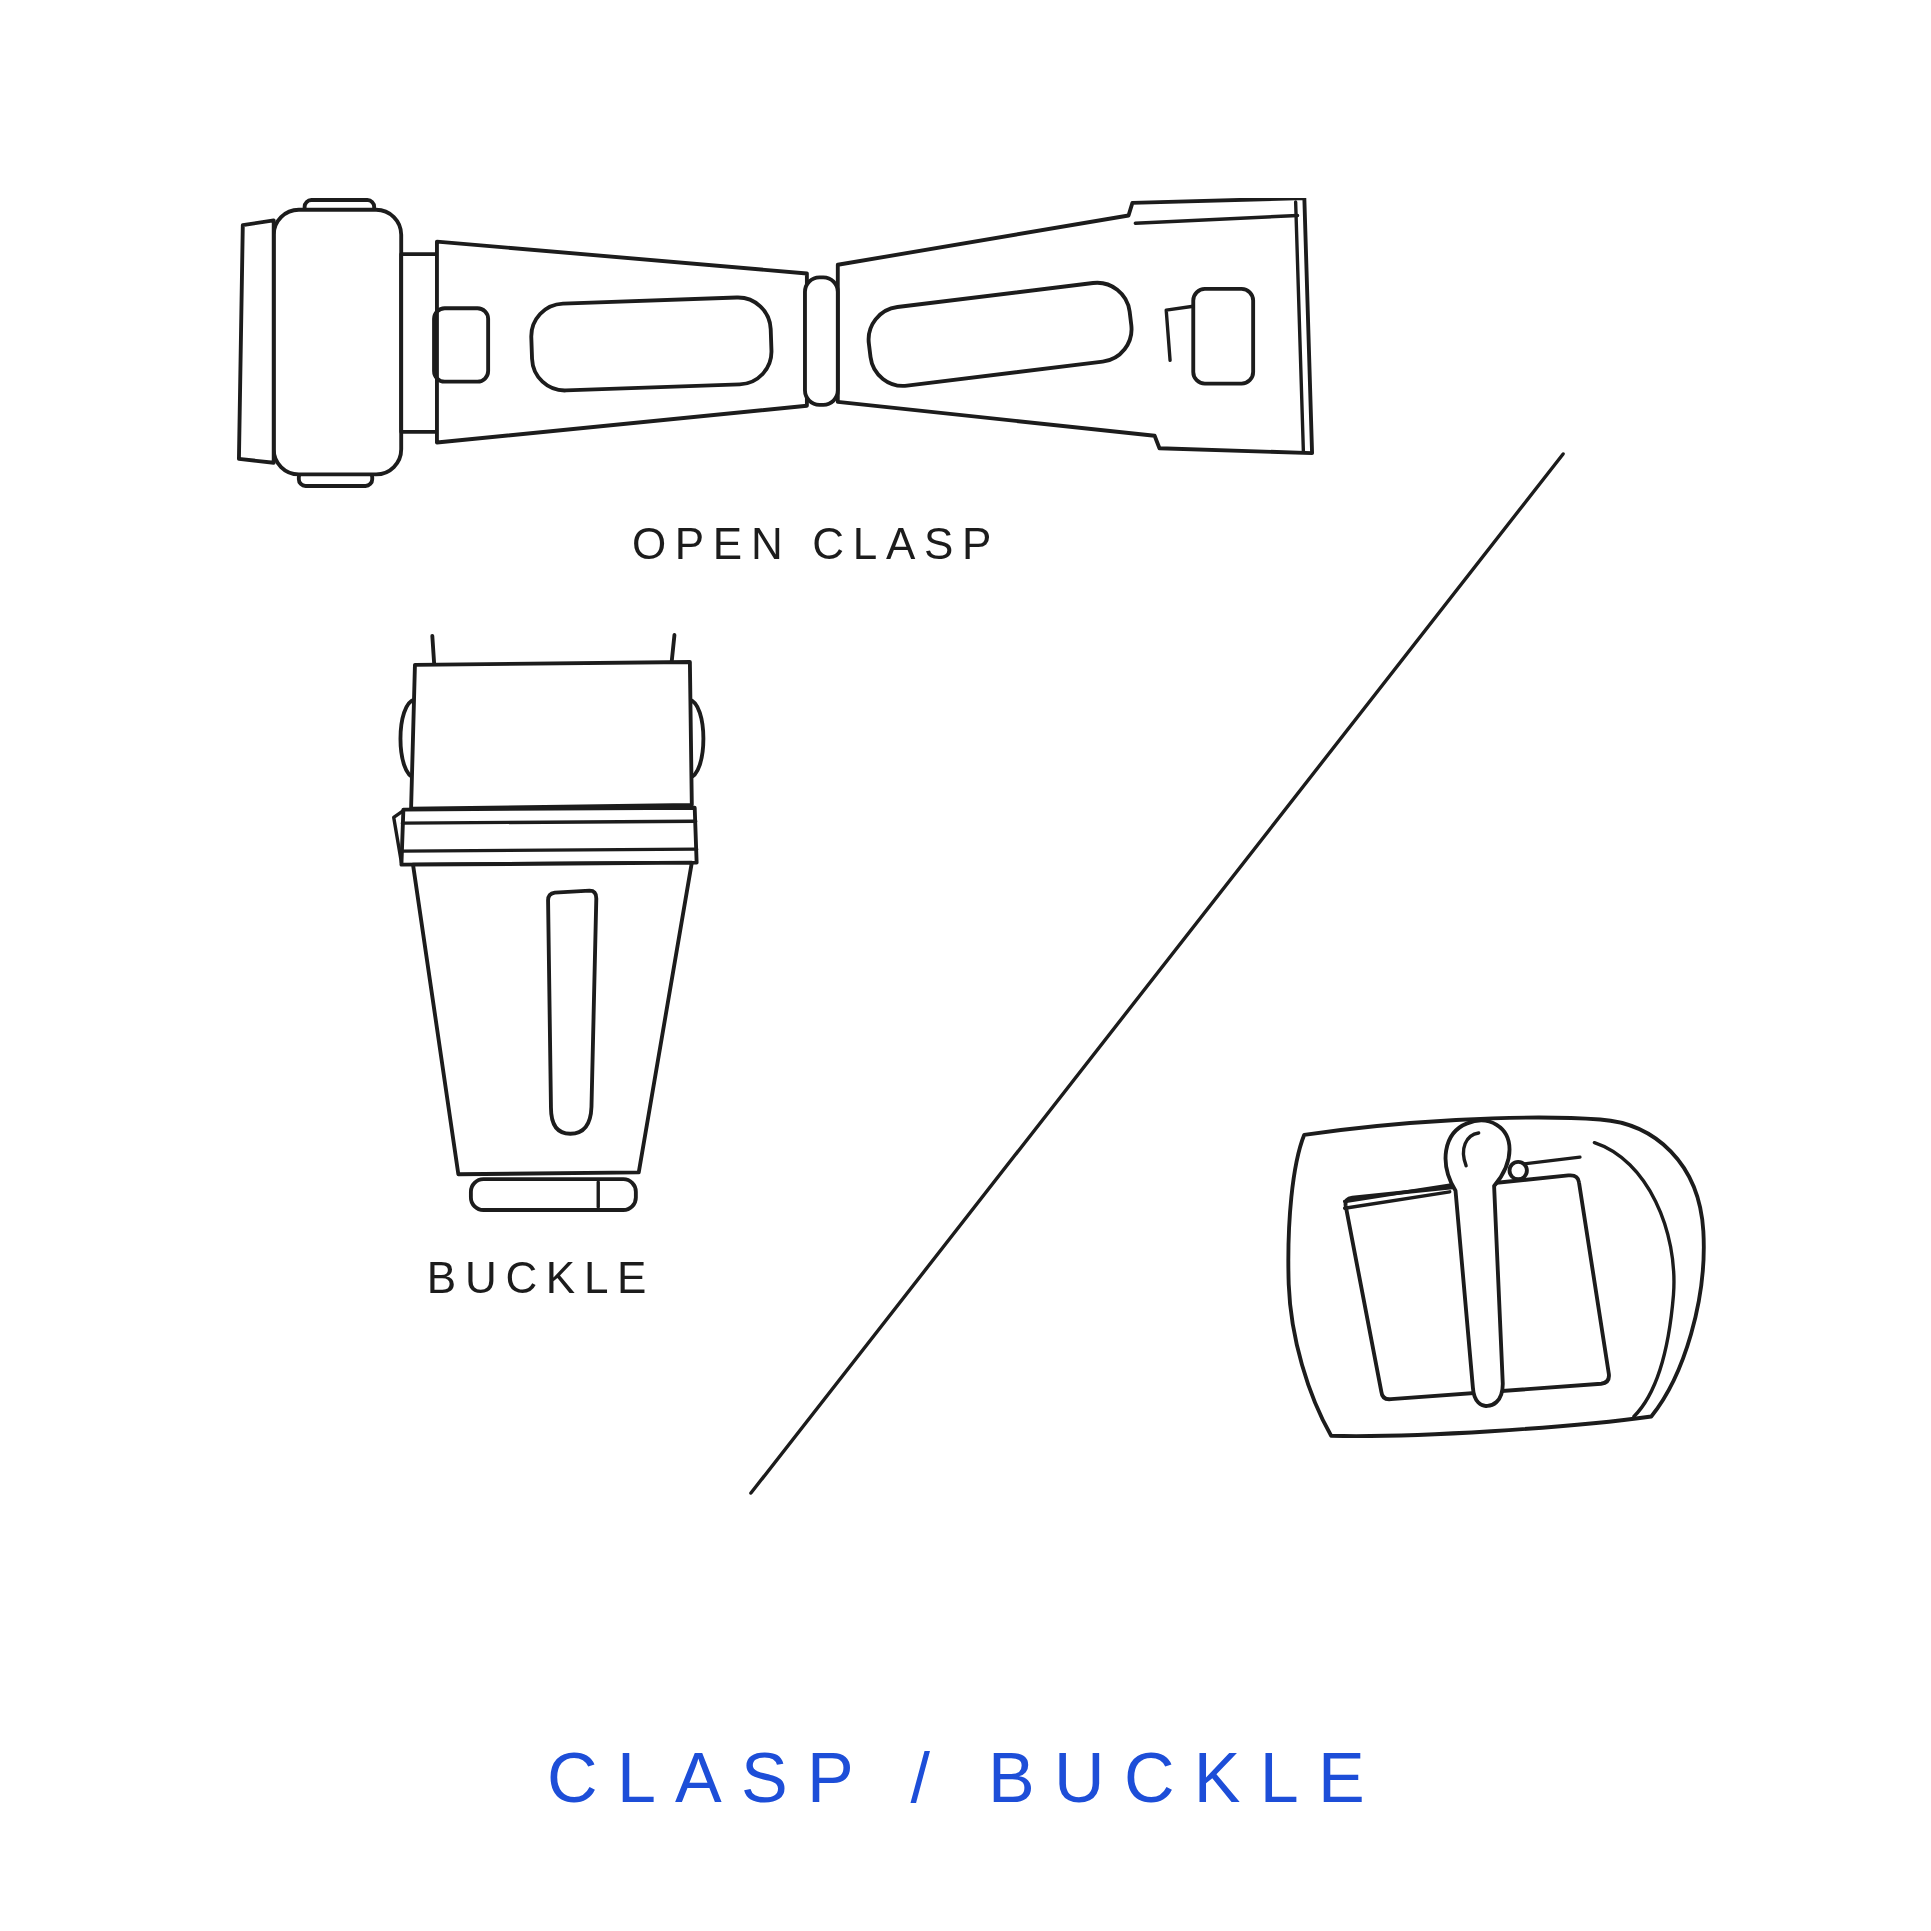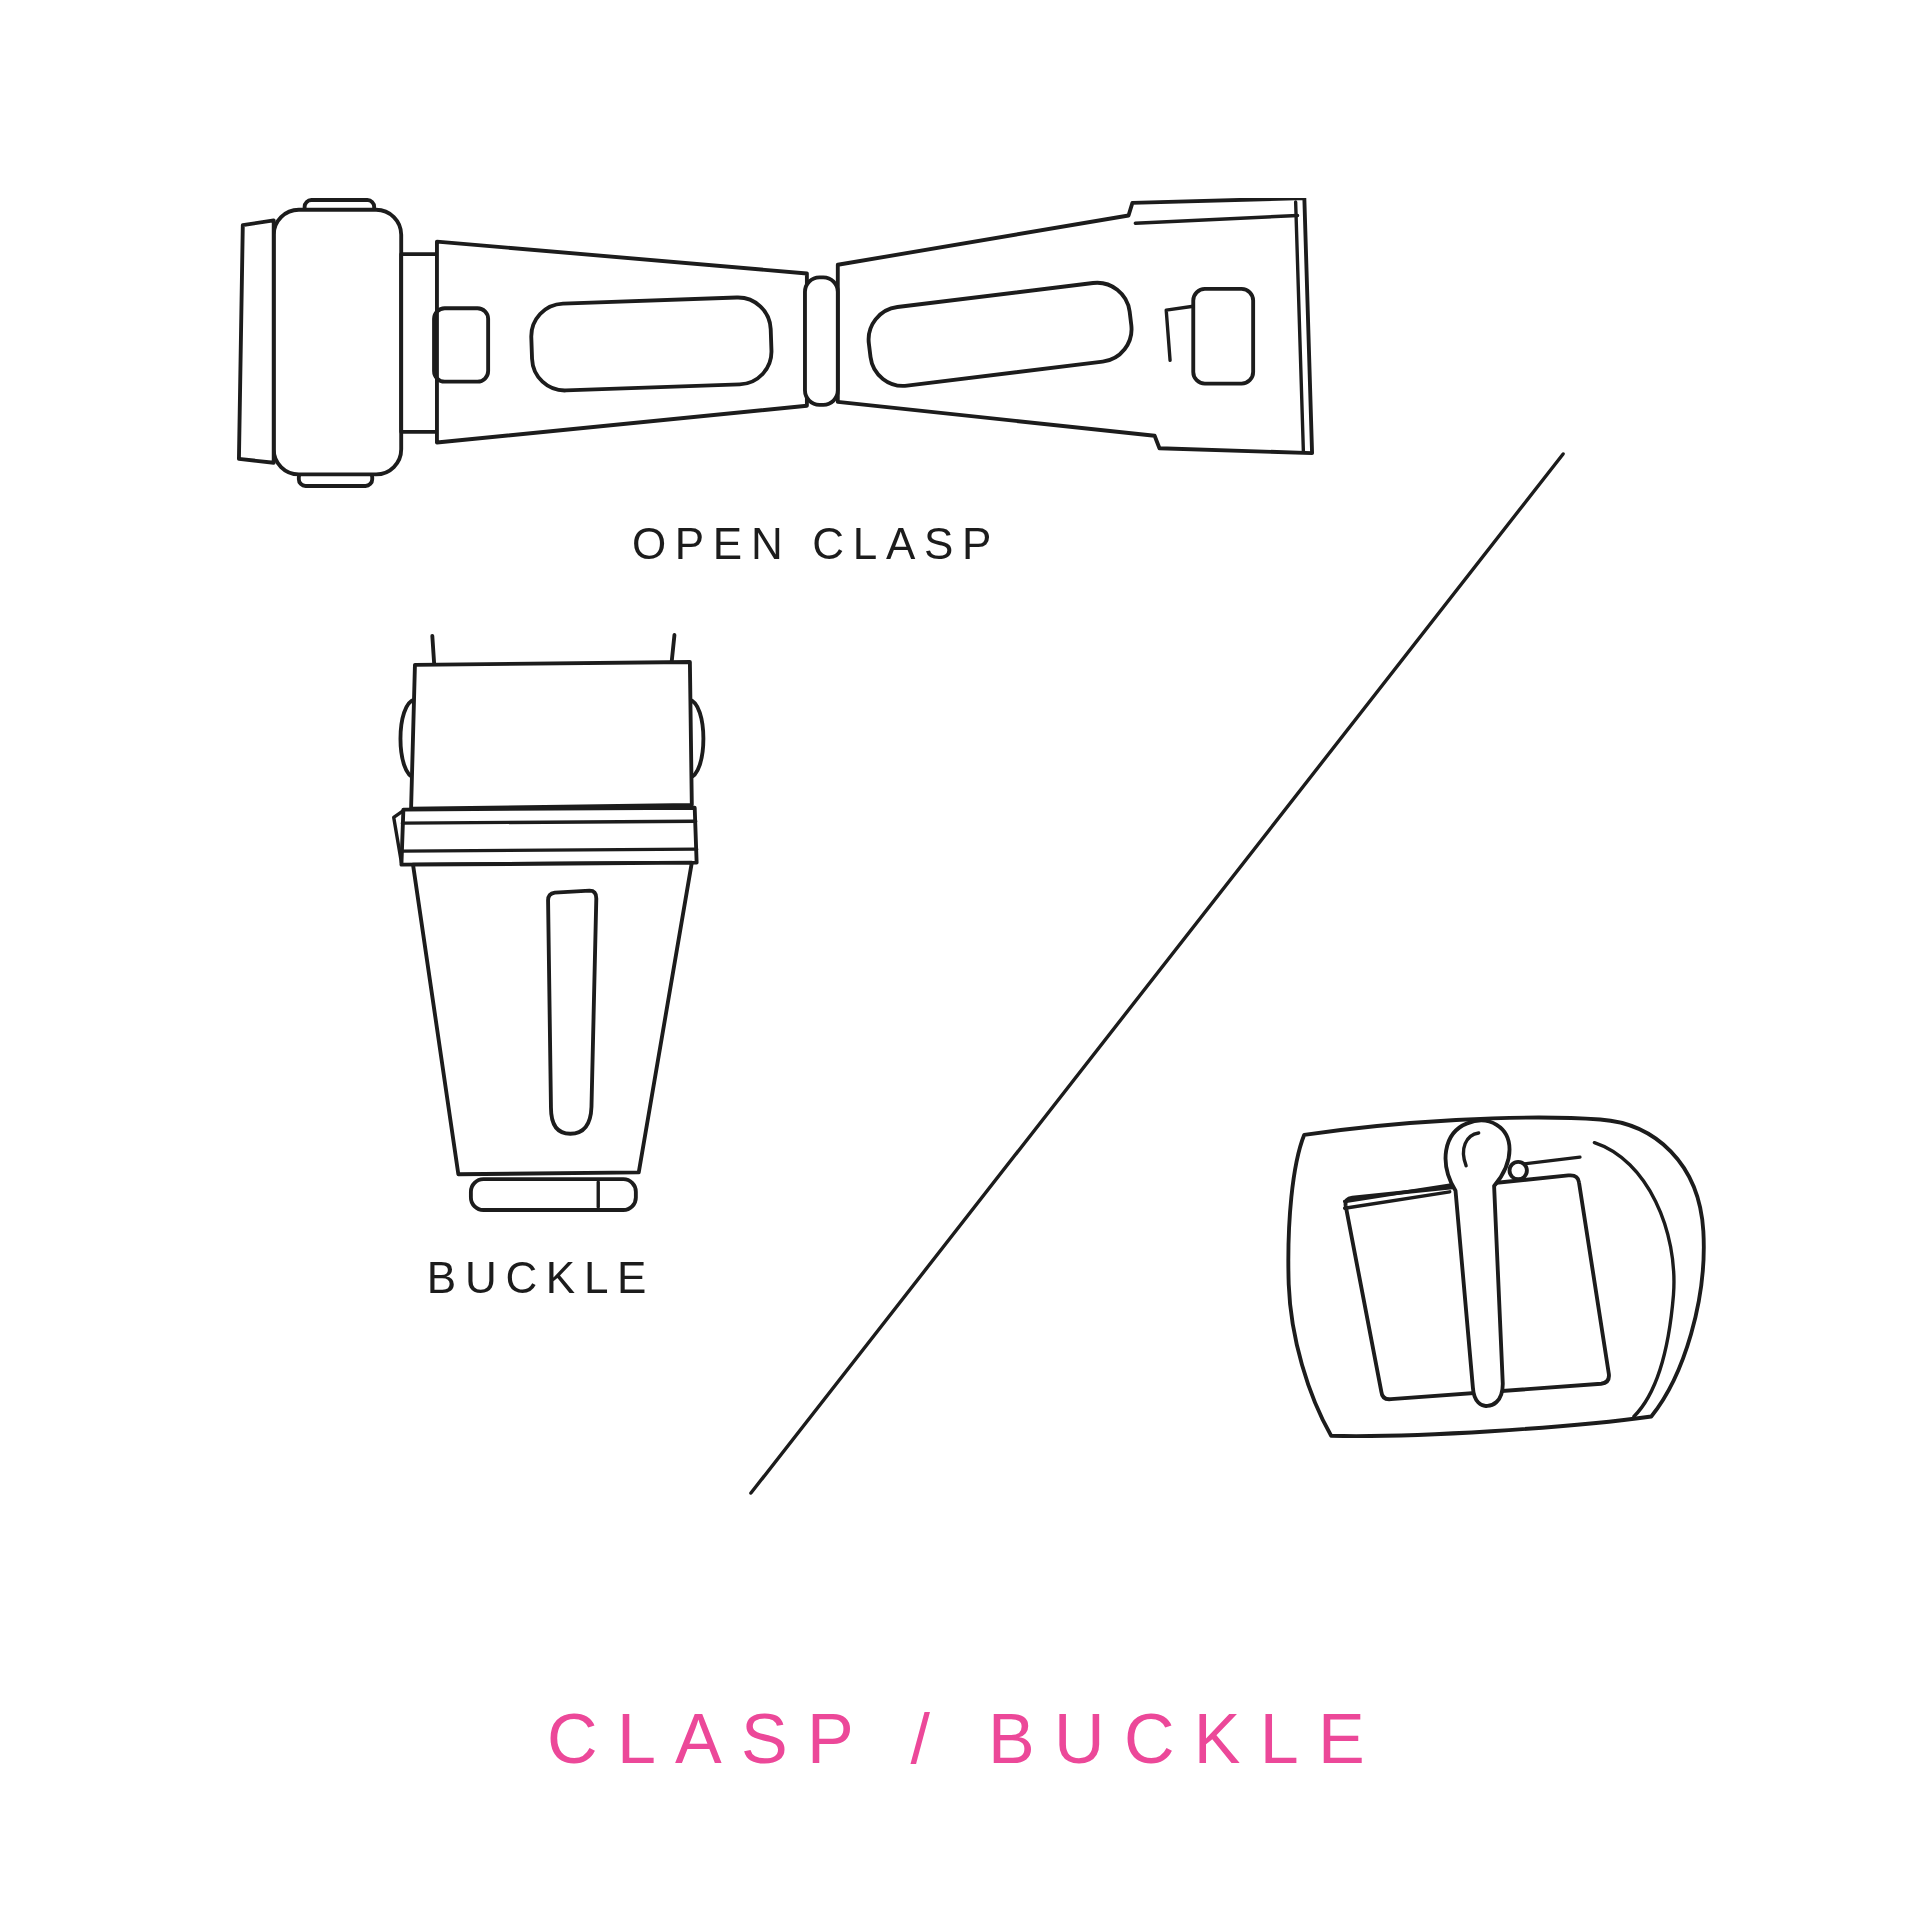--- a/index.html
+++ b/index.html
@@ -24,25 +24,25 @@
     font-size: 44px;
     letter-spacing: 8.7px;
     font-weight: 400;
     color: #1c1c1c;
     white-space: nowrap;
   }
   .page-title {
     position: absolute;
     left: 50%;
     transform: translateX(-50%);
-    top: 1699px;
+    top: 1738px;
     font-size: 70px;
     letter-spacing: 19.3px;
     font-weight: 400;
-    color: #ec4899;
+    color: #1d4ed8;
     white-space: nowrap;
   }
   svg * { vector-effect: none; }
 </style>
 </head>
 <body>
 
 <div class="canvas">
 
   <svg class="abs" style="left:237px; top:198px;" width="1077" height="290" viewBox="0 0 1115 300" fill="none" stroke="#1c1c1c" stroke-width="4" stroke-linejoin="round" stroke-linecap="round">

